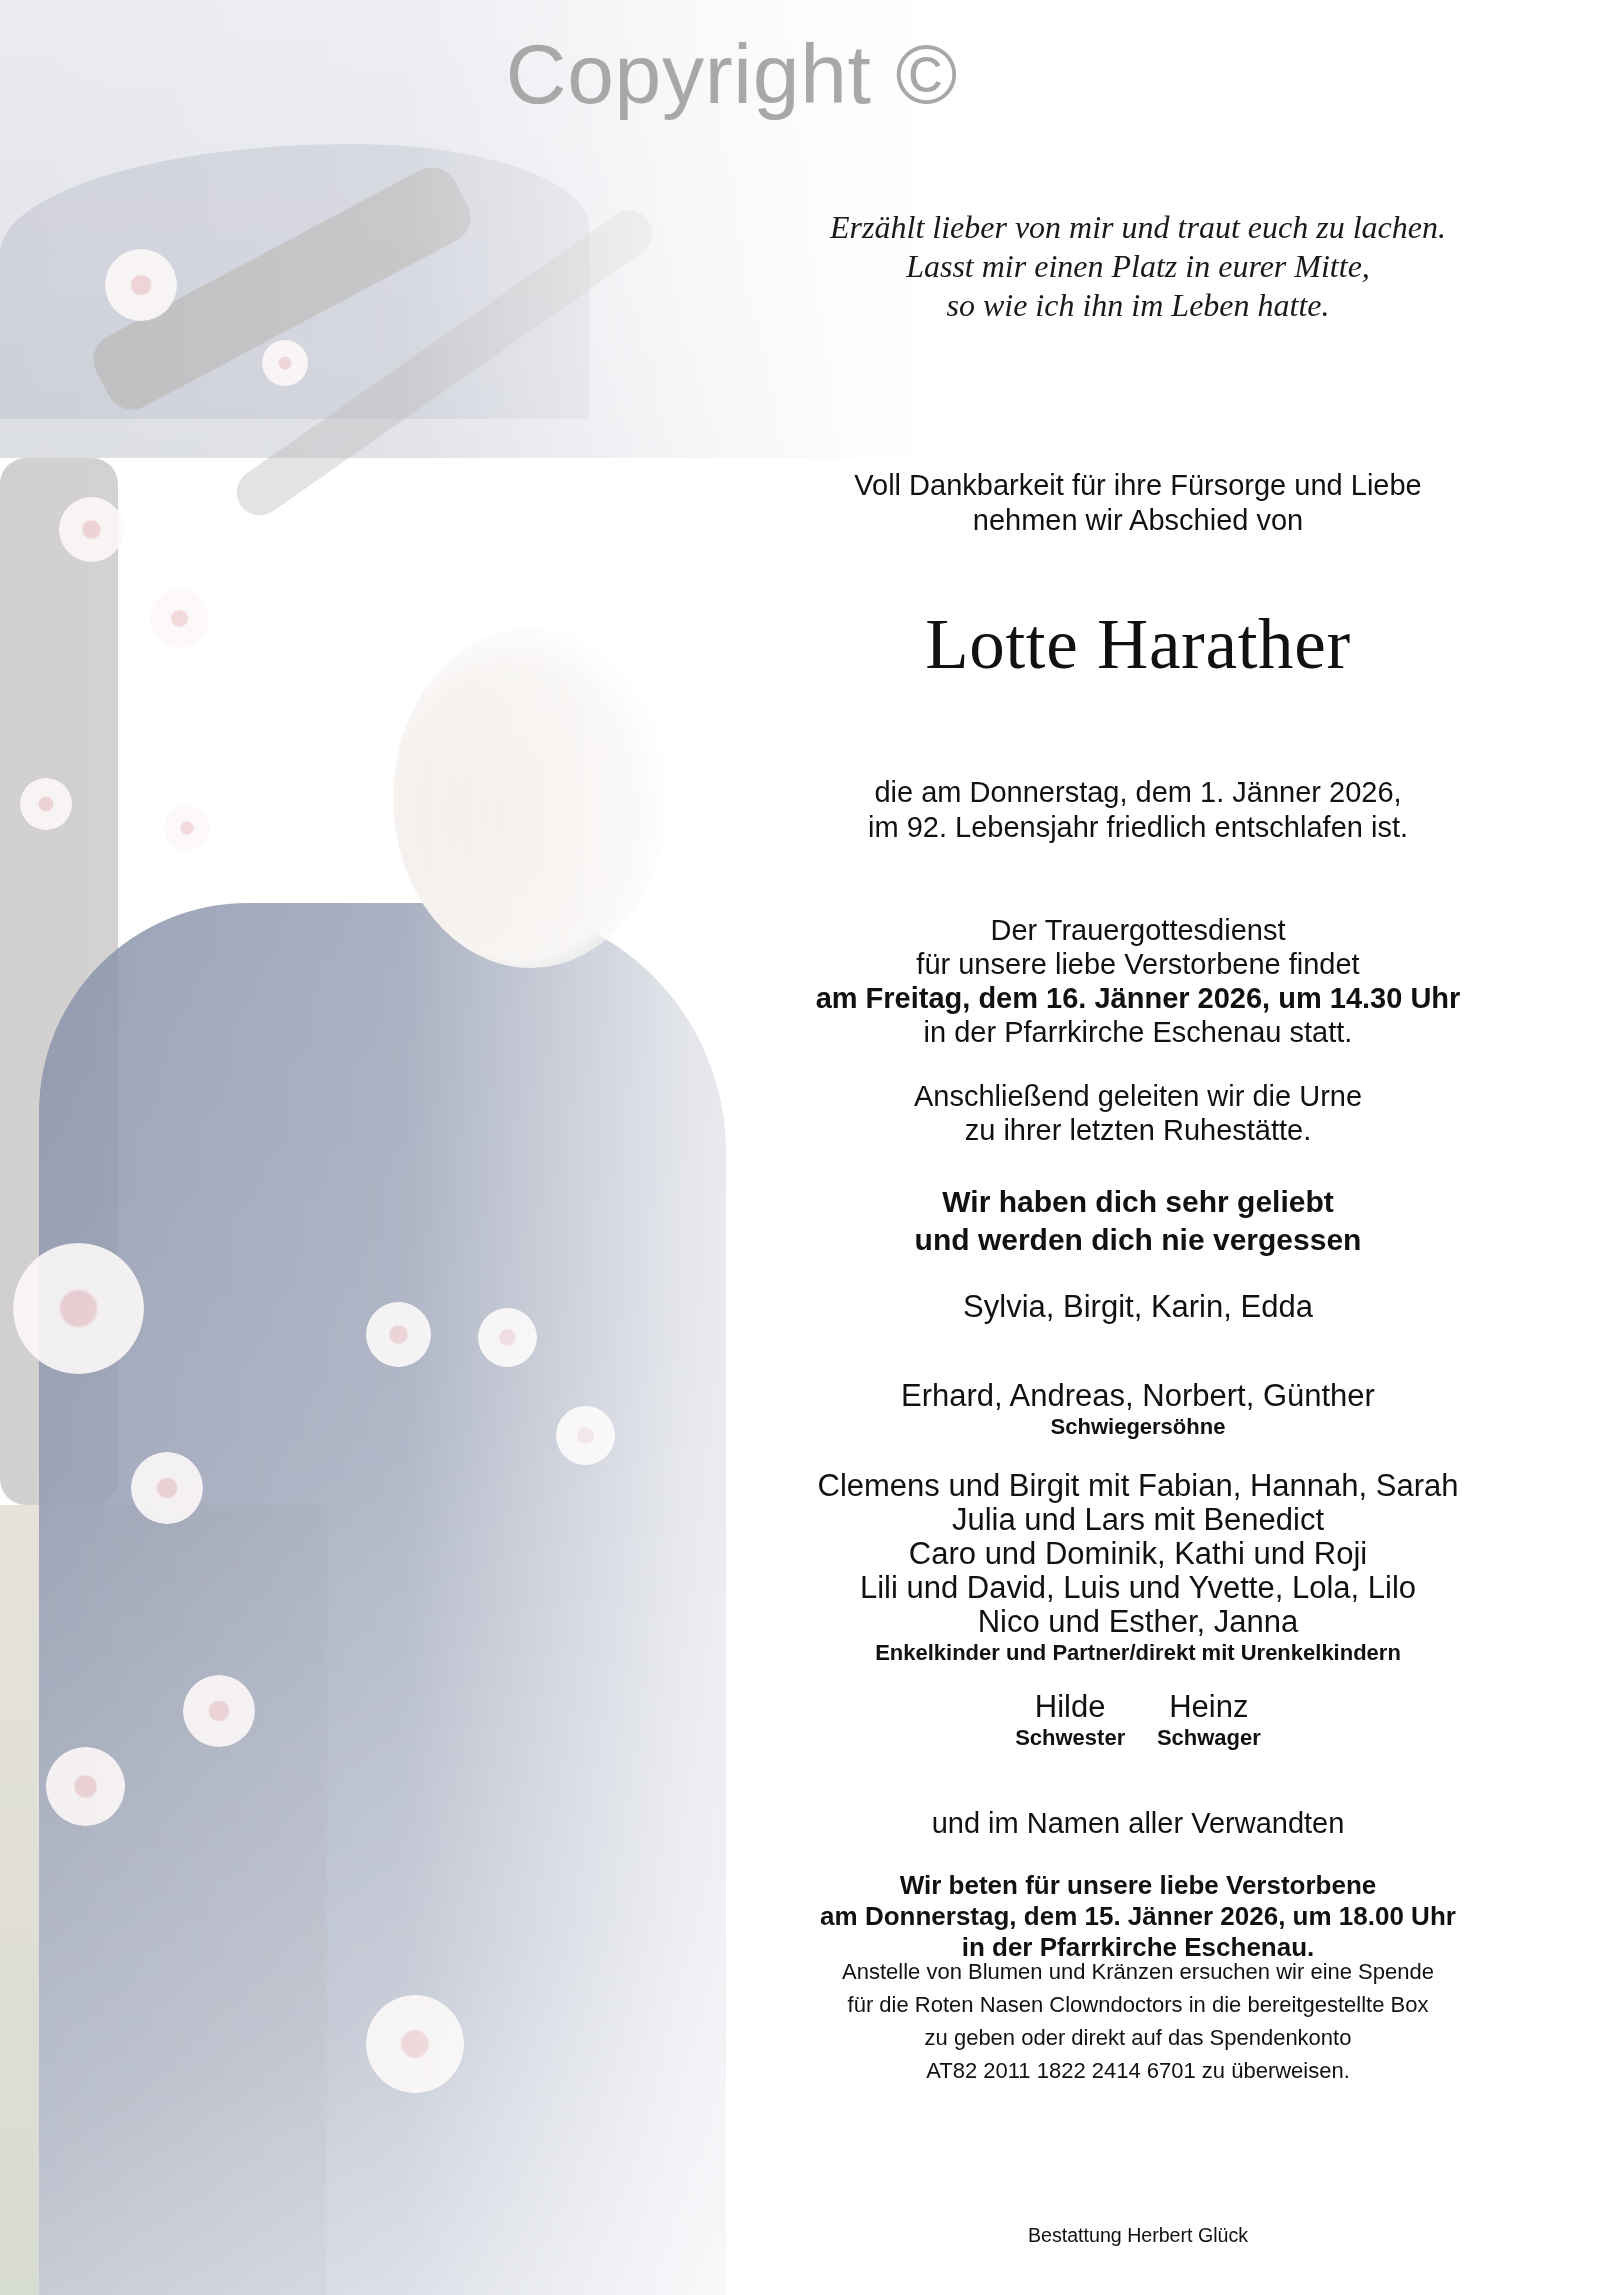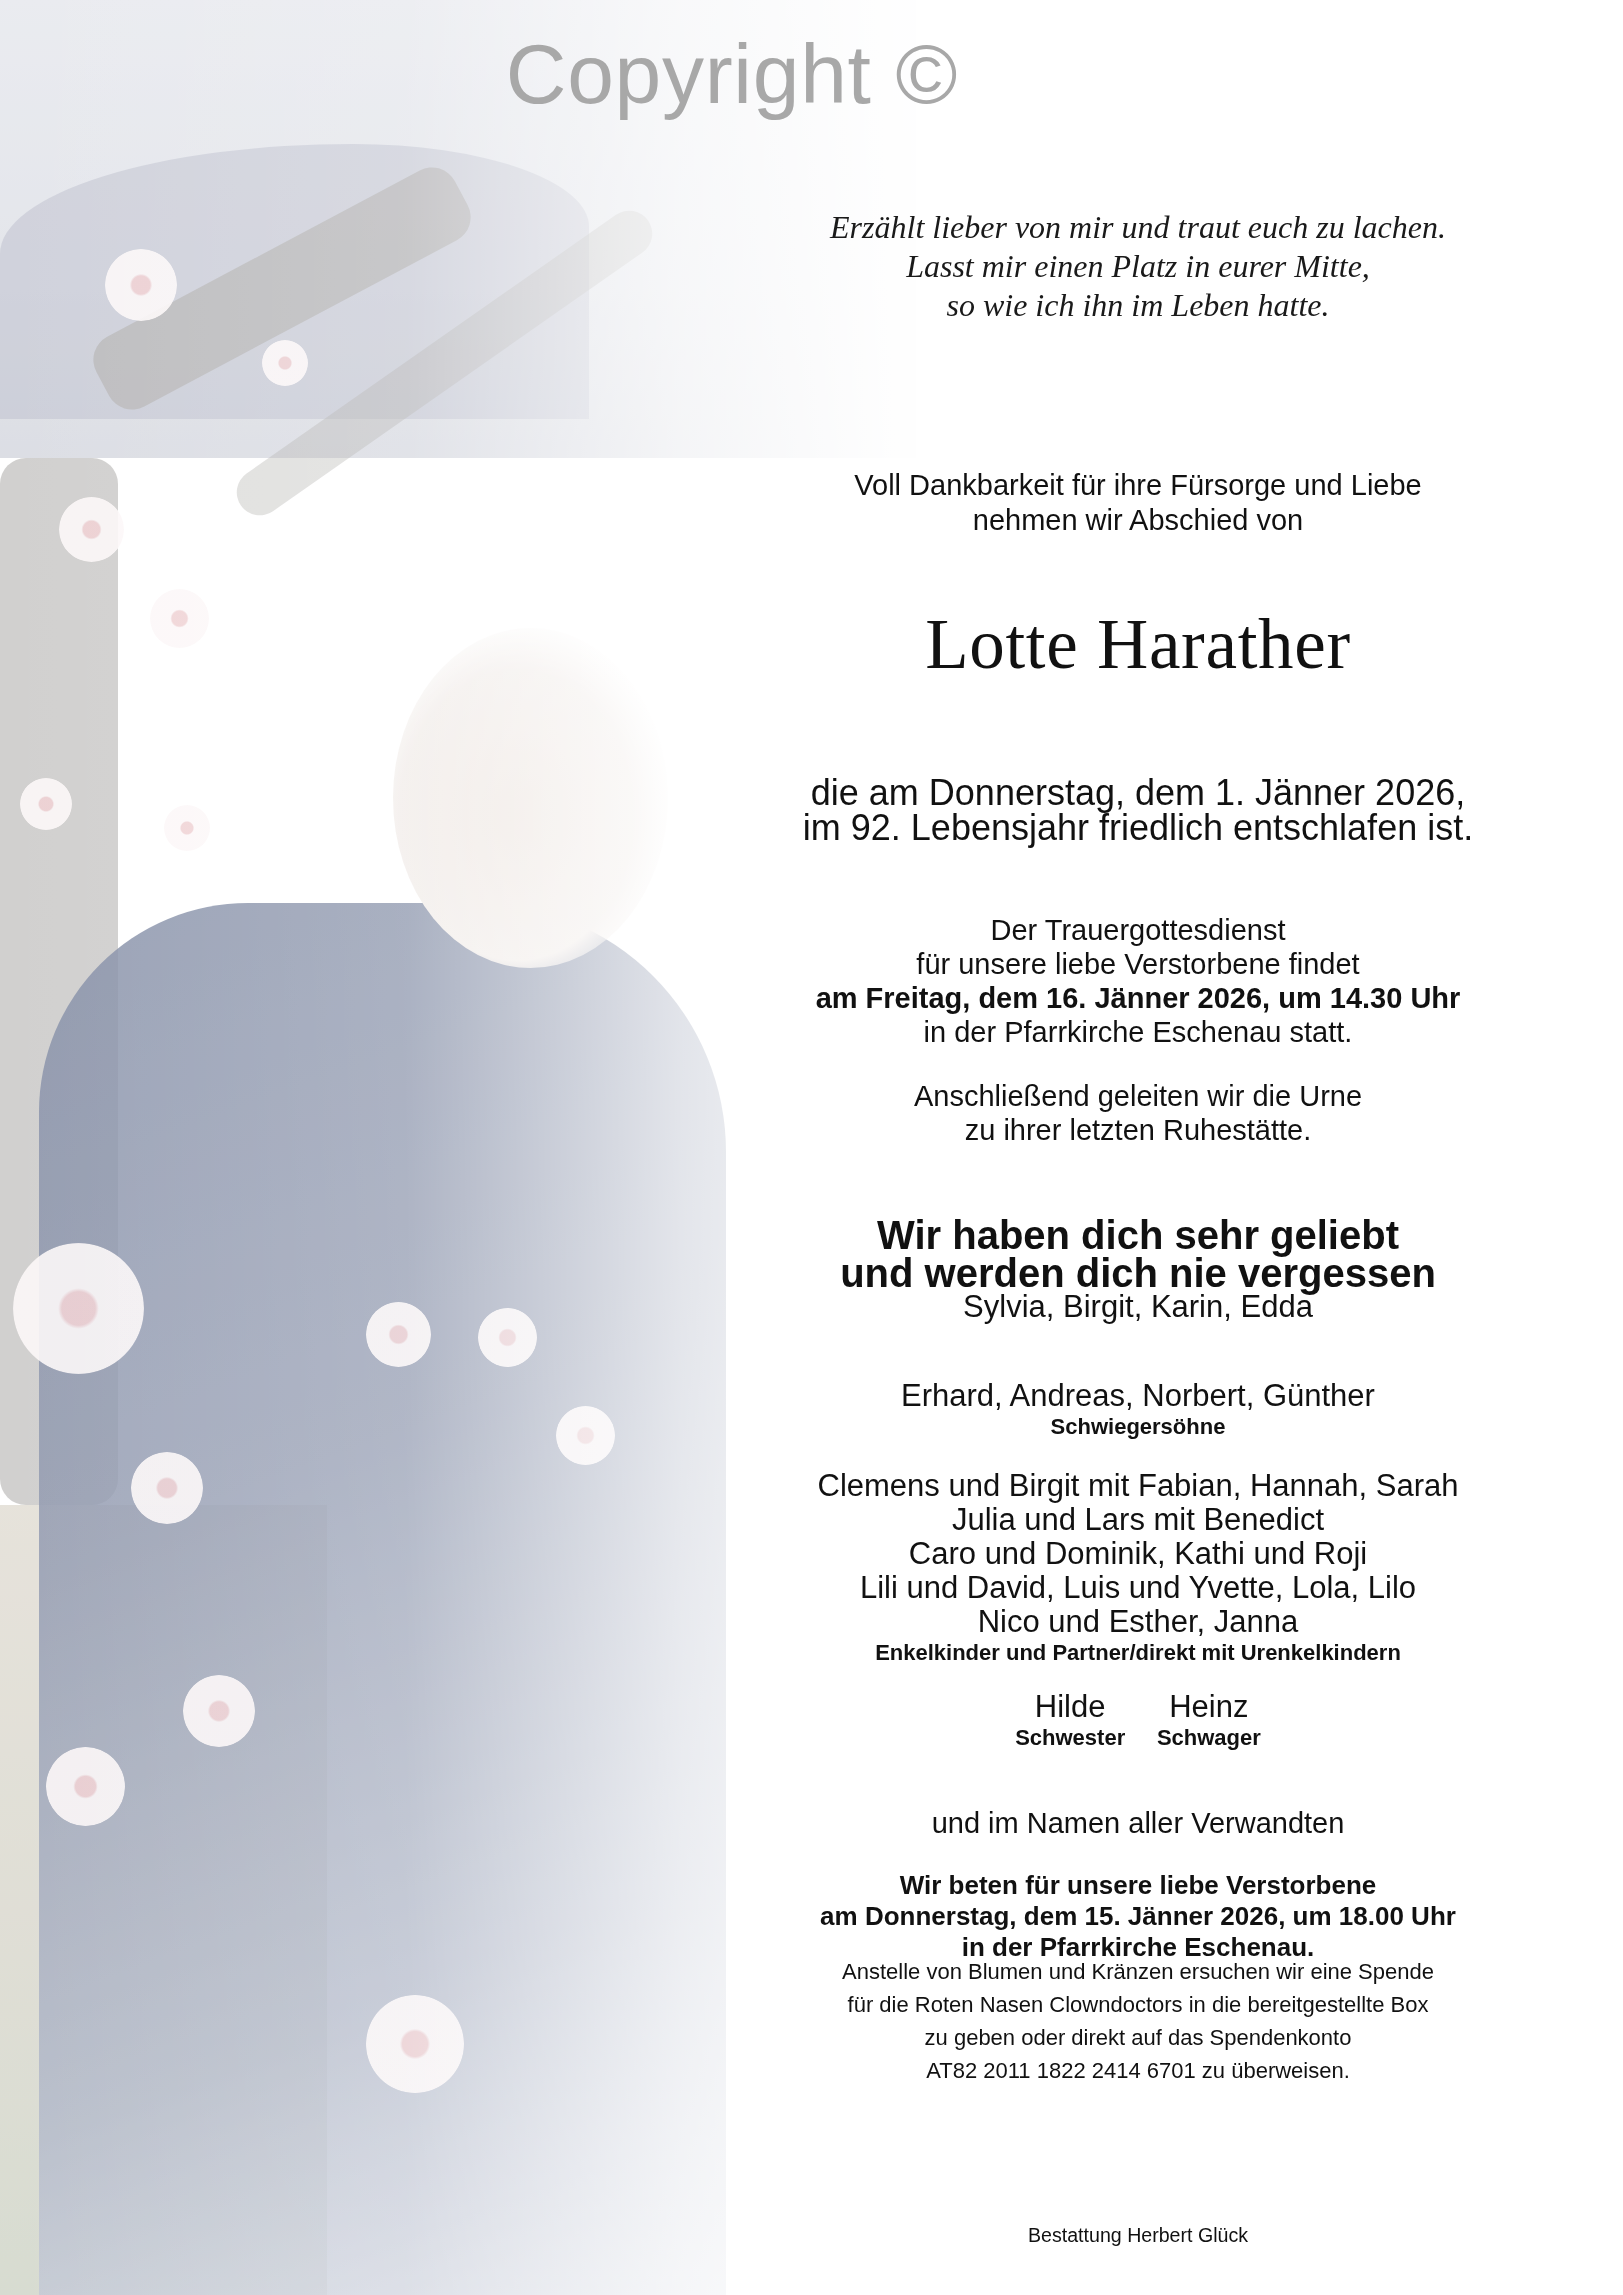--- a/index.html
+++ b/index.html
@@ -63,25 +63,25 @@
   .content {
     position: absolute; left: 654px; width: 968px; top: 0;
     text-align: center;
   }
   .block { position: absolute; left: 0; width: 968px; text-align: center; }
   .line { display: block; white-space: nowrap; }
 
   .poem { top: 208px; font-family: "Liberation Serif", serif; font-style: italic; font-size: 32px; line-height: 39px; color: #1a1a1a; }
   .intro { top: 468px; font-size: 29px; line-height: 35px; }
   .name { top: 602px; font-family: "Liberation Serif", serif; font-size: 71px; line-height: 85px; letter-spacing: 0.7px; }
-  .death { top: 775px; font-size: 36px; line-height: 35px; }
+  .death { top: 775px; font-size: 29px; line-height: 35px; }
   .service { top: 913px; font-size: 29px; line-height: 34px; }
   .service .bold, .prayer .line, .love .line { font-weight: bold; }
   .urn { top: 1079px; font-size: 29px; line-height: 34px; }
-  .love { top: 1183px; font-size: 40px; line-height: 38px; margin-top: 33px; }
+  .love { top: 1183px; font-size: 30px; line-height: 38px; }
 
   .family { position: absolute; left: 0; width: 968px; text-align: center; }
   .family .names { font-size: 31px; line-height: 34px; display: block; }
   .family .role { font-size: 22px; line-height: 27.5px; font-weight: bold; display: block; }
   .f1 { top: 1290px; }
   .f2 { top: 1379px; }
   .f3 { top: 1469px; }
   .siblings { top: 1690px; }
   .siblings .pair { display: inline-block; vertical-align: top; margin: 0 14.4px; text-align: center; }
 

